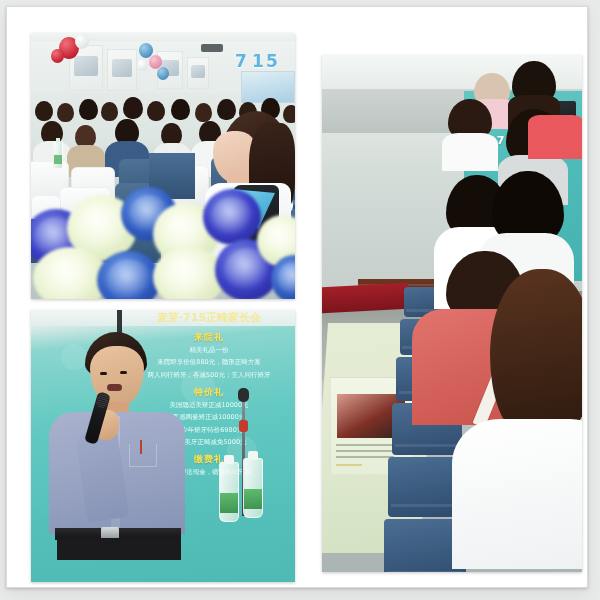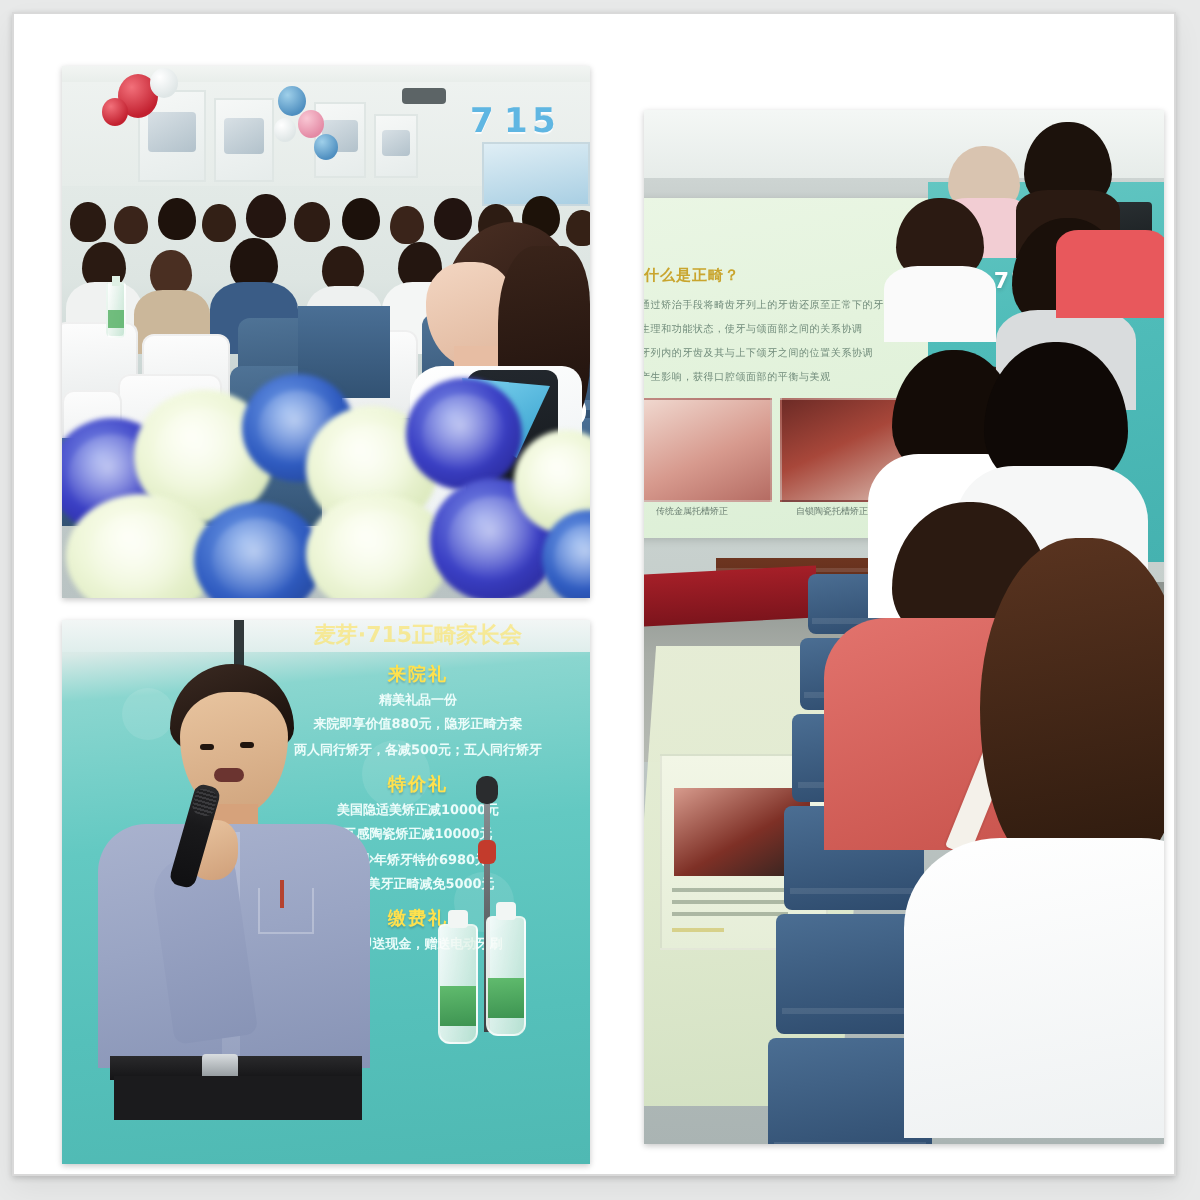--- a/index.html
+++ b/index.html
@@ -101,21 +101,21 @@
     background:radial-gradient(circle at 46% 40%,rgba(255,255,255,.55),rgba(255,255,255,0) 70%);}
 
   
   #photo-speaker{left:24px;top:303px;width:264px;height:272px;}
   .p2-bg{position:absolute;inset:0;background:linear-gradient(175deg,#e7efed 0%,#d9eae7 6%,#8ad6cf 14%,#63c9c2 40%,#55c0ba 72%,#4fb9b3 100%);}
   .p2-whitetop{position:absolute;left:0;top:0;width:100%;height:16px;background:linear-gradient(180deg,#f2f6f5,#dfeeec);}
   .bokeh{position:absolute;border-radius:50%;background:rgba(255,255,255,.10);}
   .promo{position:absolute;right:2px;top:0px;width:168px;height:190px;color:#fff;text-align:center;}
   .promo .ttl{display:block;color:#ffe14d;font-weight:bold;font-size:9px;letter-spacing:1px;
     text-shadow:0 1px 1px rgba(0,0,0,.18);}
-  .promo .ln{display:block;font-size:6.5px;line-height:1.9;color:#f2fffd;opacity:.95;white-space:nowrap;font-weight:bold;}
+  .promo .ln{display:block;font-size:6.5px;line-height:1.9;color:#f2fffd;opacity:.95;white-space:nowrap;}
   .promo .hdr{display:block;color:#ffe14d;font-weight:bold;font-size:11px;opacity:.9;}
   .p2-blackpole{position:absolute;left:86px;top:0;width:5px;height:64px;background:#1d2426;opacity:.9;}
   .speaker{position:absolute;left:10px;top:22px;width:150px;height:210px;}
   .s-hair{position:absolute;left:44px;top:0;width:62px;height:46px;
     background:linear-gradient(160deg,#3b2a22,#140c08);border-radius:50% 50% 36% 36%/70% 70% 30% 30%;}
   .s-face{position:absolute;left:49px;top:14px;width:54px;height:62px;
     background:linear-gradient(165deg,#e8c49f,#cfa37c);border-radius:44% 44% 50% 50%/36% 36% 64% 64%;}
   .s-eye{position:absolute;width:7px;height:3px;background:#20150f;border-radius:2px;}
   .s-mouth{position:absolute;left:66px;top:52px;width:15px;height:7px;background:#6b3430;border-radius:4px;}
   .s-neck{position:absolute;left:62px;top:70px;width:26px;height:16px;background:#d6a27b;}
@@ -434,31 +434,20 @@
           <i></i>
         </div>
 
     </div>
 
     <div class="photo" id="photo-hall">
       <div class="layer p3-bg"></div>
       <div class="p3-ceil"></div>
       <div class="screenwall"></div>
 
-      <div class="screen">
-        <div class="slide-h">什么是正畸？</div>
-        <div class="slide-p" style="top:50px;">通过矫治手段将畸齿牙列上的牙齿还原至正常下的牙齿</div>
-        <div class="slide-p" style="top:62px;">生理和功能状态，使牙与颌面部之间的关系协调</div>
-        <div class="slide-p" style="top:74px;">牙列内的牙齿及其与上下颌牙之间的位置关系协调</div>
-        <div class="slide-p" style="top:86px;">产生影响，获得口腔颌面部的平衡与美观</div>
-        <div class="slide-img a"></div>
-        <div class="slide-img b"></div>
-        <div class="slide-cap" style="left:12px;">传统金属托槽矫正</div>
-        <div class="slide-cap" style="left:82px;">自锁陶瓷托槽矫正</div>
-      </div>
 
       <div class="darkframe"></div>
 
       <div class="bannerwall">
         <div class="dots"></div>
         <div class="bannertitle">麦芽·715正畸家长会</div>
 
         <div class="bnr-sub" style="top:74px;">来院礼</div>
         <div class="bnr-ln" style="top:84px;">精美礼品一份，来院即享</div>
         <div class="bnr-ln" style="top:92px;">价值880元隐形正畸方案</div>

